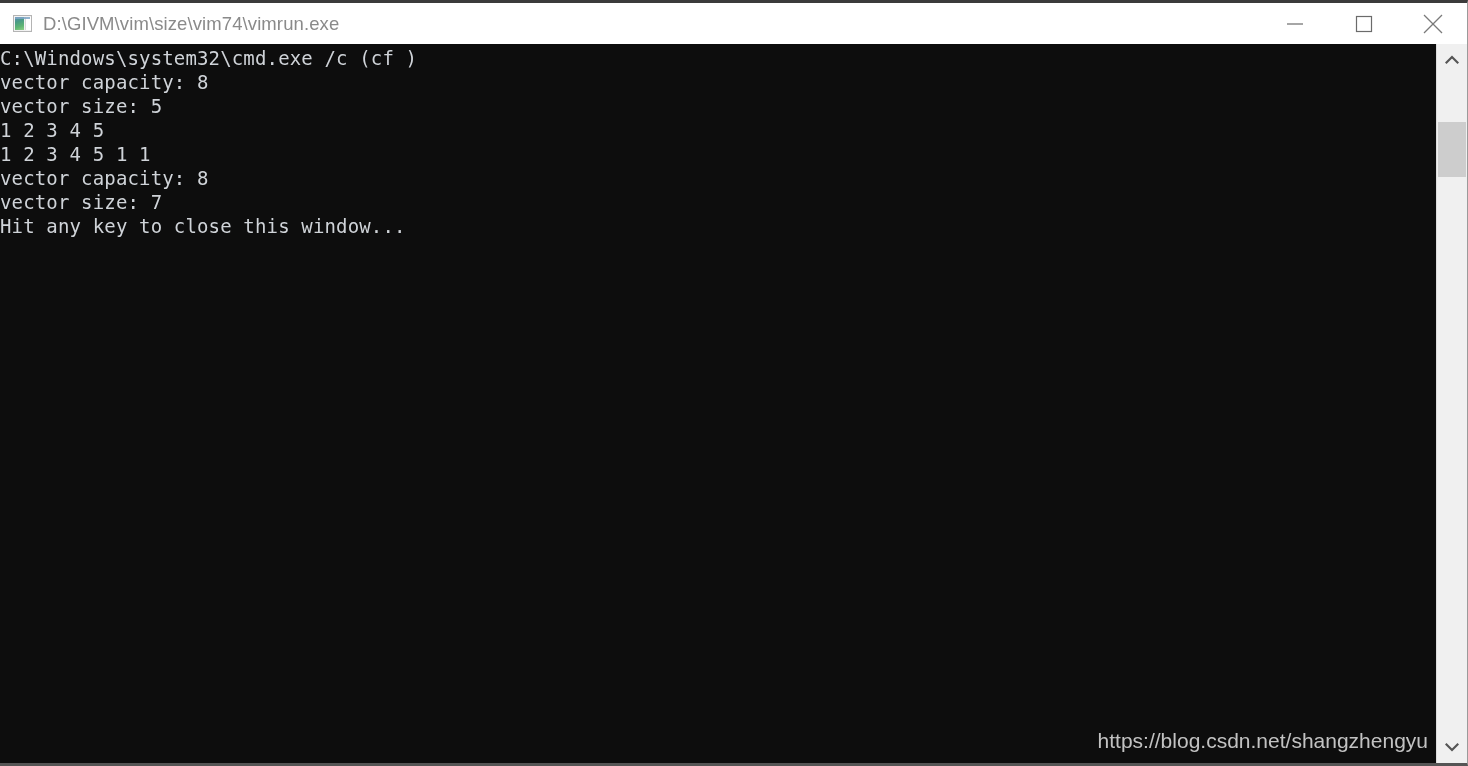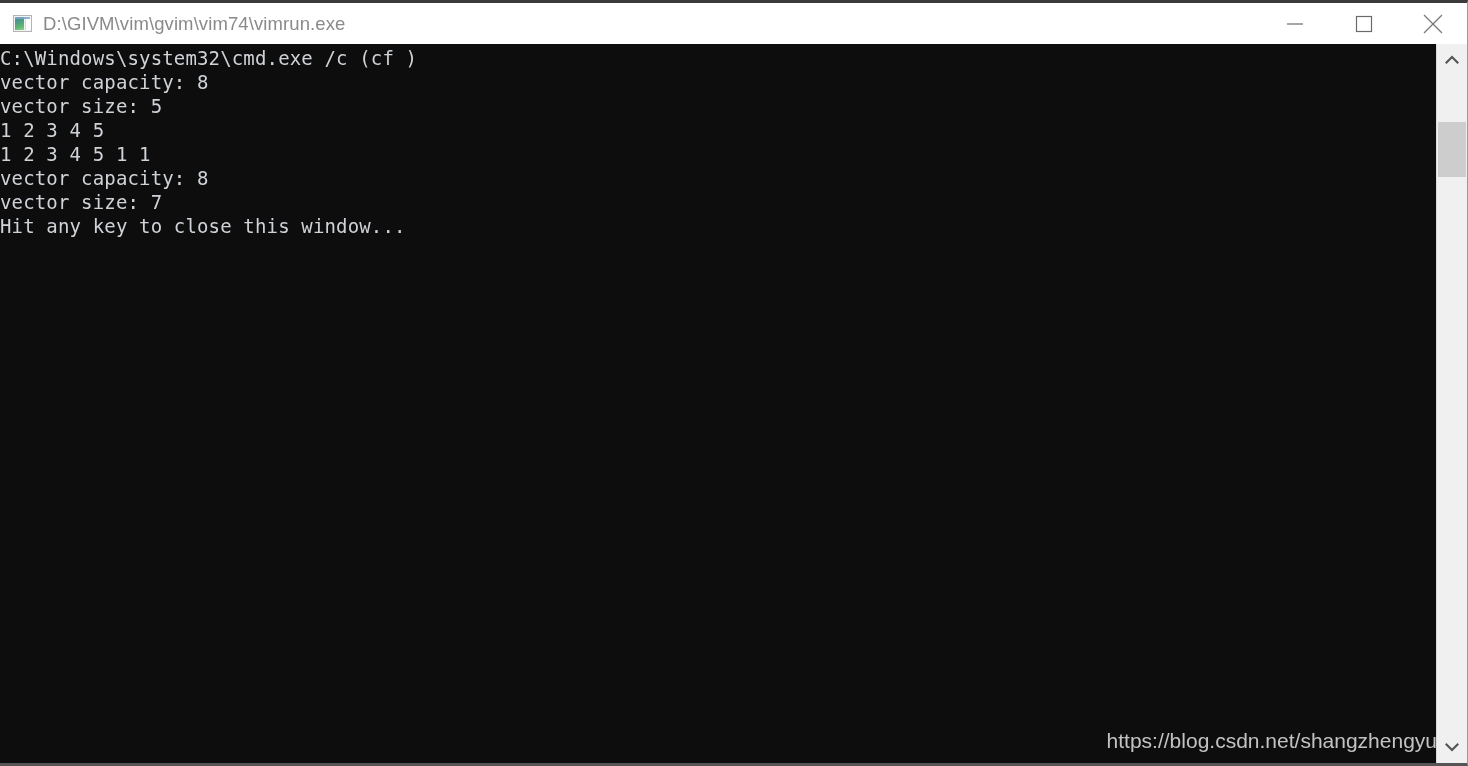--- a/index.html
+++ b/index.html
@@ -102,21 +102,20 @@
 
   
   #console {
     position: absolute;
     left: 0;
     top: 41px;
     width: 1436px;
     height: 719px;
     background: #0d0d0d;
     overflow: hidden;
-    padding-left: 9px;
   }
 
   #console-text {
     position: absolute;
     left: 0;
     top: 2px;
     margin: 0;
     padding: 0;
     font-family: "DejaVu Sans Mono", "Liberation Mono", monospace;
     font-size: 19px;
@@ -183,21 +182,21 @@
 <div id="window">
 
   <div id="titlebar">
 
     <div id="app-icon">
       <div class="ic-left"></div>
       <div class="ic-right"></div>
       <div class="ic-top"></div>
     </div>
 
-    <span id="title-text">D:\GIVM\vim\gvim\vim74\vimrun.exe</span>
+    <span id="title-text">D:\GIVM\vim\size\vim74\vimrun.exe</span>
 
     <div id="window-controls">
 
       <button class="winbtn" title="Minimize">
         <svg width="26" height="26" viewBox="0 0 26 26">
           <line x1="5" y1="13" x2="21" y2="13" stroke="#6b6b6b" stroke-width="1.2"></line>
         </svg>
       </button>
 
       <button class="winbtn" title="Maximize">

